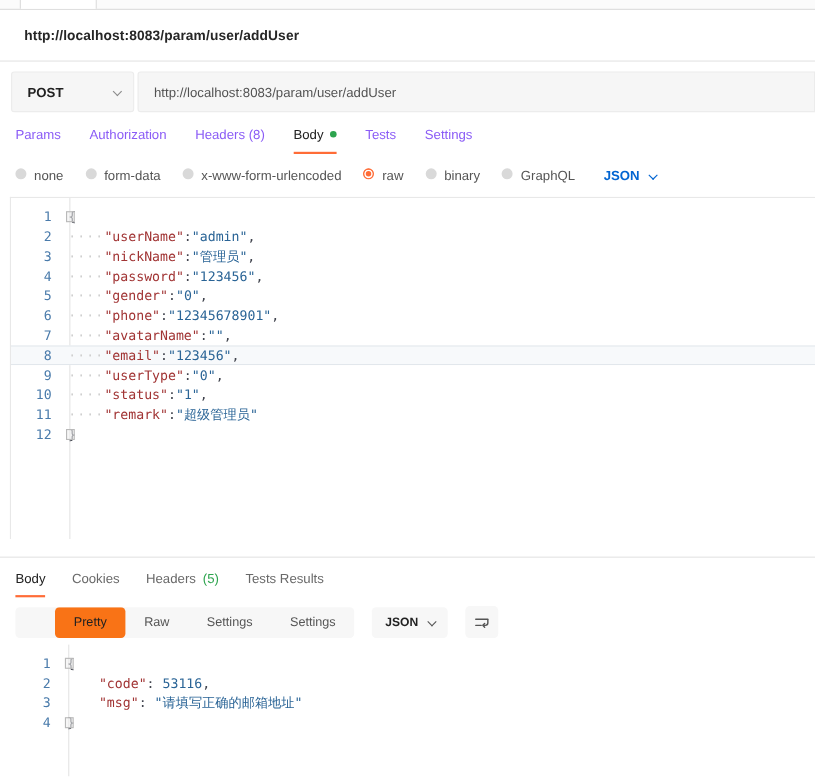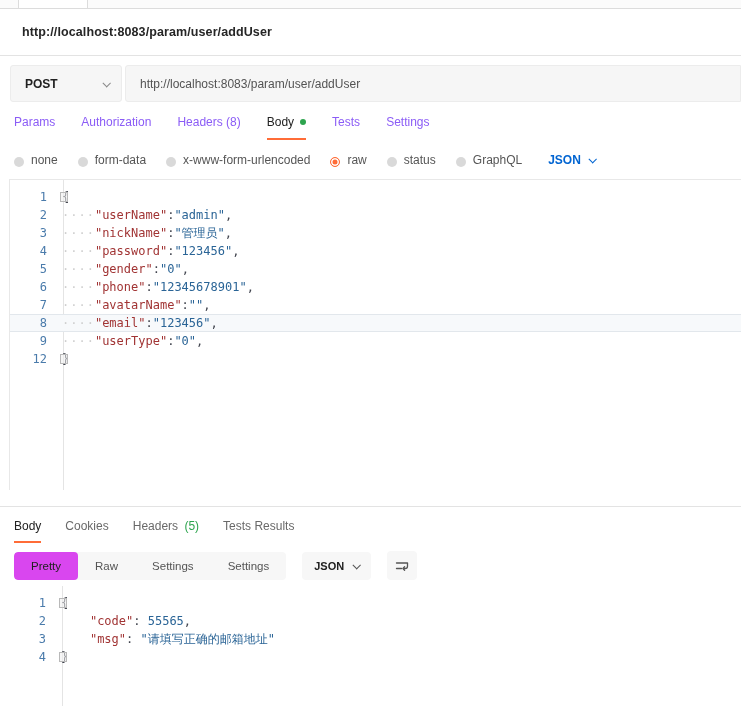--- a/index.html
+++ b/index.html
@@ -26,21 +26,21 @@
   .chev.dark { border-color:#555; }
 
   
   .req-tabs { display:flex; align-items:flex-end; padding:16px 0 0 14px; height:38px; }
   .req-tab { font-size:12px; color:#8b5cf6; margin-right:26px; padding-bottom:9px; cursor:pointer; display:flex; align-items:center; border-bottom:2px solid transparent; }
   .req-tab.active { color:#212121; border-bottom-color:var(--accent); }
   .dot { width:6px; height:6px; border-radius:50%; background:var(--green); margin-left:6px; display:inline-block; }
 
   
   .body-modes { display:flex; align-items:center; padding:13px 0 12px 14px; }
-  .mode { display:flex; align-items:flex-end; margin-right:20px; cursor:pointer; }
+  .mode { display:flex; align-items:flex-start; margin-right:20px; cursor:pointer; }
   .radio { width:10px; height:10px; border-radius:50%; background:#d9d9d9; margin-right:7px; flex:0 0 auto; }
   .mode.sel .radio { background:var(--accent); border:1px solid var(--accent); box-shadow:inset 0 0 0 1.5px #fff; }
   .mode .lbl { font-size:12px; color:#555; }
   .lang-select { display:flex; align-items:center; margin-left:6px; cursor:pointer; }
   .lang-select .lbl { font-size:12px; font-weight:600; color:var(--blue-link); margin-right:8px; }
 
   
   .editor { position:relative; background:#fff; font-family:"DejaVu Sans Mono", monospace; font-size:12px; line-height:18px; }
   .editor.req { margin-left:9px; border-top:1px solid #e8e8e8; border-left:1px solid #e8e8e8; height:311px; padding-top:8px; }
   .editor.resp { height:131px; padding-top:8px; margin-left:9px; }
@@ -59,21 +59,21 @@
   
   .resp-section { border-top:1px solid #e3e3e3; margin-top:16px; }
   .resp-tabs { display:flex; align-items:flex-end; padding:12px 0 0 14px; height:36px; }
   .resp-tab { font-size:12px; color:#696969; margin-right:24px; padding-bottom:8px; border-bottom:2px solid transparent; cursor:pointer; }
   .resp-tab.active { color:#212121; border-bottom-color:var(--accent); }
   .resp-tab .count { color:var(--green); margin-left:3px; }
 
   .resp-toolbar { display:flex; align-items:center; margin:8px 0 6px 14px; }
   .seg-group { display:inline-flex; background:#f7f7f7; border-radius:4px; overflow:hidden; }
   .seg { font-size:11.5px; color:#555; padding:8px 17px; cursor:pointer; border-radius:4px; }
-  .seg.active { background:#d946ef; color:#212121; }
+  .seg.active { background:#f97316; color:#212121;margin-left:36px; }
   .resp-lang-btn { display:flex; align-items:center; background:#f7f7f7; border-radius:4px; padding:8px 12px; margin-left:16px; cursor:pointer; }
   .resp-lang-btn .lbl { font-size:11px; font-weight:700; color:#212121; margin-right:9px; }
   .icon-btn { width:30px; height:29px; background:#f7f7f7; border-radius:4px; margin-left:16px; display:flex; align-items:center; justify-content:center; cursor:pointer; }
 </style>
 </head>
 <body>
 
 <div class="screen">
 
   <div class="top-strip">
@@ -128,21 +128,21 @@
       <div class="mode">
         <span class="radio"></span>
         <span class="lbl">x-www-form-urlencoded</span>
       </div>
       <div class="mode sel">
         <span class="radio"></span>
         <span class="lbl">raw</span>
       </div>
       <div class="mode">
         <span class="radio"></span>
-        <span class="lbl">status</span>
+        <span class="lbl">binary</span>
       </div>
       <div class="mode">
         <span class="radio"></span>
         <span class="lbl">GraphQL</span>
       </div>
       <div class="lang-select">
         <span class="lbl">JSON</span>
         <span class="chev blue"></span>
       </div>
     </div>
@@ -177,20 +177,28 @@
         <span class="gutter-num">7</span>
         <span class="line-content"><span class="tok-ws">····</span><span class="tok-key">"avatarName"</span><span class="tok-punc">:</span><span class="tok-str">""</span><span class="tok-punc">,</span></span>
       </div>
       <div class="code-line active">
         <span class="gutter-num">8</span>
         <span class="line-content"><span class="tok-ws">····</span><span class="tok-key">"email"</span><span class="tok-punc">:</span><span class="tok-str">"123456"</span><span class="tok-punc">,</span></span>
       </div>
       <div class="code-line">
         <span class="gutter-num">9</span>
         <span class="line-content"><span class="tok-ws">····</span><span class="tok-key">"userType"</span><span class="tok-punc">:</span><span class="tok-str">"0"</span><span class="tok-punc">,</span></span>
+      </div>
+      <div class="code-line">
+        <span class="gutter-num">10</span>
+        <span class="line-content"><span class="tok-ws">····</span><span class="tok-key">"status"</span><span class="tok-punc">:</span><span class="tok-str">"1"</span><span class="tok-punc">,</span></span>
+      </div>
+      <div class="code-line">
+        <span class="gutter-num">11</span>
+        <span class="line-content"><span class="tok-ws">····</span><span class="tok-key">"remark"</span><span class="tok-punc">:</span><span class="tok-str">"超级管理员"</span></span>
       </div>
       <div class="code-line">
         <span class="gutter-num">12</span>
         <span class="line-content"><span class="tok-punc">}</span><span class="fold-box"></span></span>
       </div>
     </div>
 
   <div class="resp-section">
     <div class="resp-tabs" id="resp-tabs">
         <div class="resp-tab active"><span>Body</span></div>
@@ -223,21 +231,21 @@
     </div>
 
     <div class="editor resp" id="resp-editor">
       <div class="gutter-rule"></div>
     <div class="code-line">
           <span class="gutter-num">1</span>
           <span class="line-content"><span class="tok-punc">{</span><span class="fold-box"></span></span>
         </div>
         <div class="code-line">
           <span class="gutter-num">2</span>
-          <span class="line-content"><span class="tok-sp">    </span><span class="tok-key">"code"</span><span class="tok-punc">: </span><span class="tok-num">55565</span><span class="tok-punc">,</span></span>
+          <span class="line-content"><span class="tok-sp">    </span><span class="tok-key">"code"</span><span class="tok-punc">: </span><span class="tok-num">53116</span><span class="tok-punc">,</span></span>
         </div>
         <div class="code-line">
           <span class="gutter-num">3</span>
           <span class="line-content"><span class="tok-sp">    </span><span class="tok-key">"msg"</span><span class="tok-punc">: </span><span class="tok-str">"请填写正确的邮箱地址"</span></span>
         </div>
         <div class="code-line">
           <span class="gutter-num">4</span>
           <span class="line-content"><span class="tok-punc">}</span><span class="fold-box"></span></span>
         </div>
       </div>

